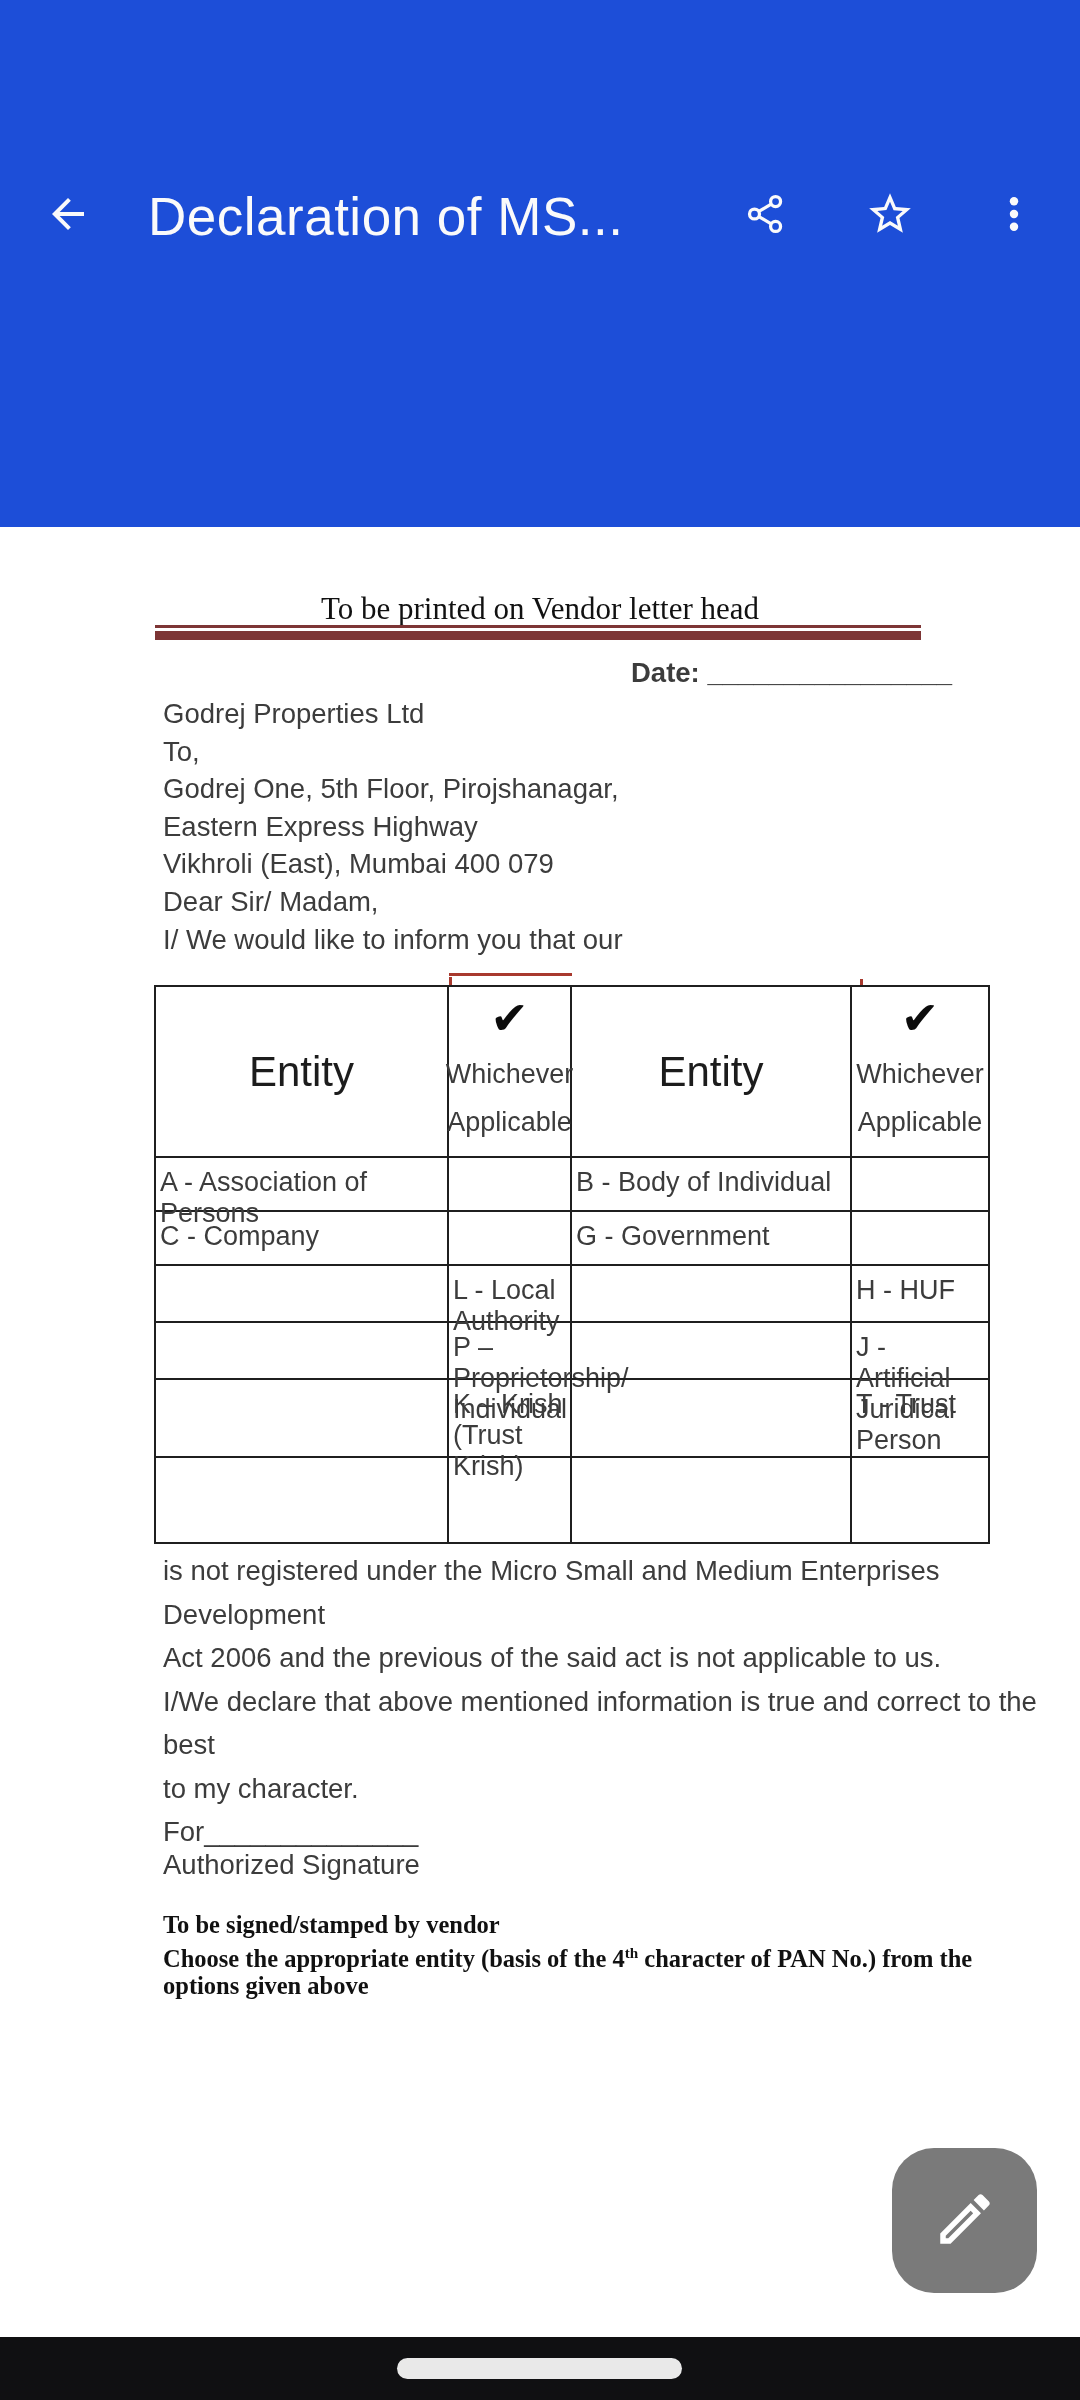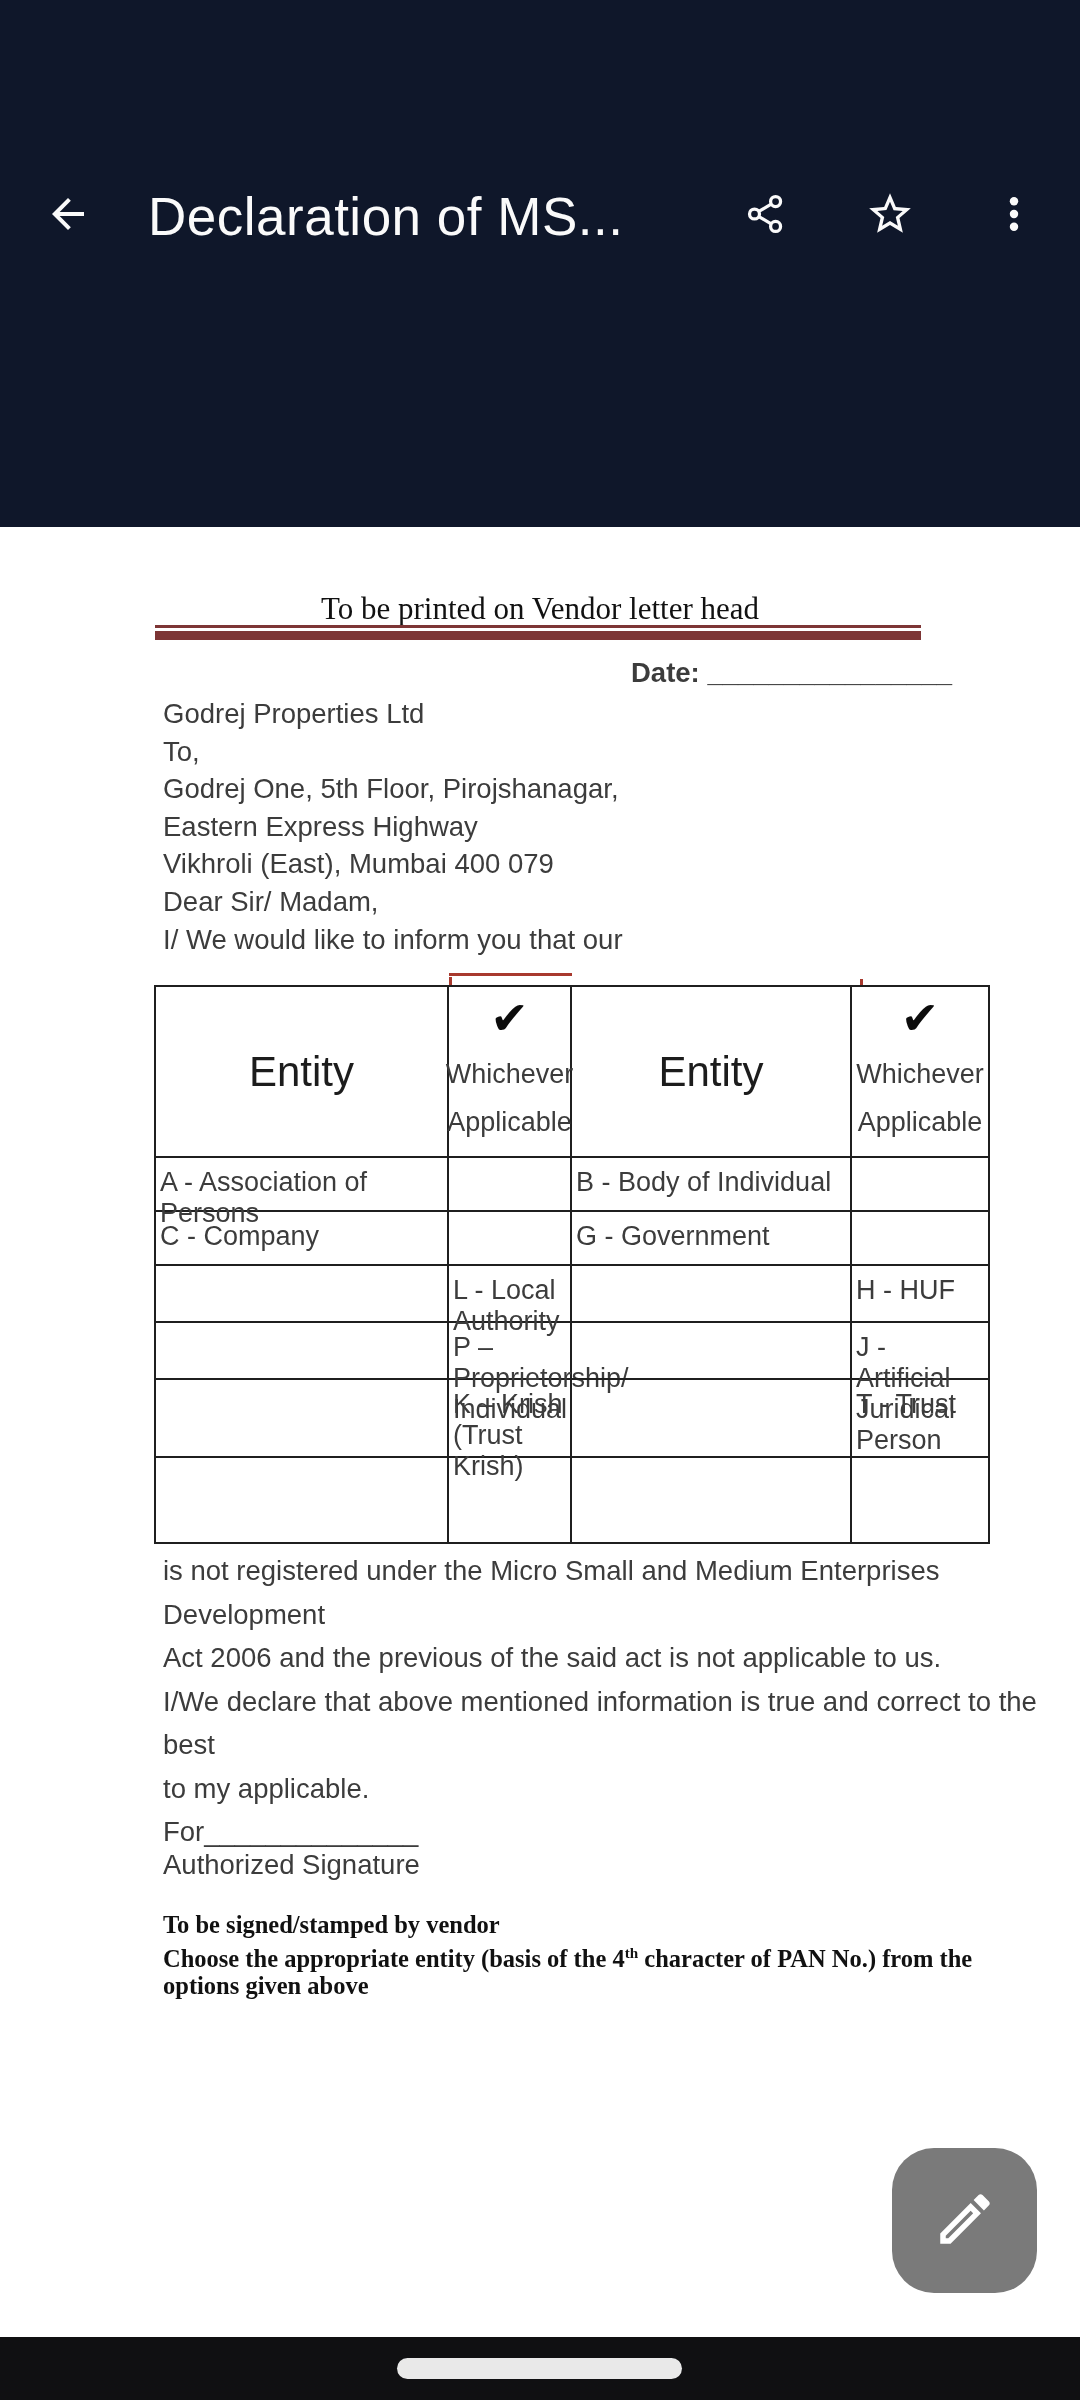--- a/index.html
+++ b/index.html
@@ -1,16 +1,16 @@
 <!DOCTYPE html>
 <html><head>
 <meta charset="utf-8">
 <style>
   html,body{margin:0;padding:0;background:#000;}
-  .screen{position:relative;width:1080px;height:2400px;background:#0f172a;overflow:hidden;
+  .screen{position:relative;width:1080px;height:2400px;background:#1d4ed8;overflow:hidden;
           font-family:"Liberation Sans","DejaVu Sans",sans-serif;}
 
   
   .appbar{position:absolute;top:168px;left:0;width:1080px;height:96px;
           display:flex;align-items:center;}
   .iconbtn{width:48px;height:48px;display:flex;align-items:center;justify-content:center;flex:0 0 auto;}
   .backbtn{margin-left:44px;}
   .appbar-title{margin-left:56px;color:#fafafa;font-size:53px;font-weight:400;
                 letter-spacing:0.5px;white-space:nowrap;flex:1 1 auto;}
   .right-icons{display:flex;gap:76px;margin-right:42px;}
@@ -164,21 +164,21 @@
       <div class="cell">T - Trust</div>
       <div class="cell"></div>
       <div class="cell"></div>
       <div class="cell"></div>
     </div>
 
     <div class="body-text">
       <div>is not registered under the Micro Small and Medium Enterprises Development</div>
       <div>Act 2006 and the previous of the said act is not applicable to us.</div>
       <div>I/We declare that above mentioned information is true and correct to the best</div>
-      <div>to my applicable.</div>
+      <div>to my character.</div>
       <div>For______________</div>
     </div>
 
     <div class="auth-sig">Authorized Signature</div>
 
     <div class="footer-bold">
       <div>To be signed/stamped by vendor</div>
       <div><span>Choose the appropriate entity (basis of the 4</span><sup>th</sup><span> character of PAN No.) from the</span></div>
       <div>options given above</div>
     </div>

